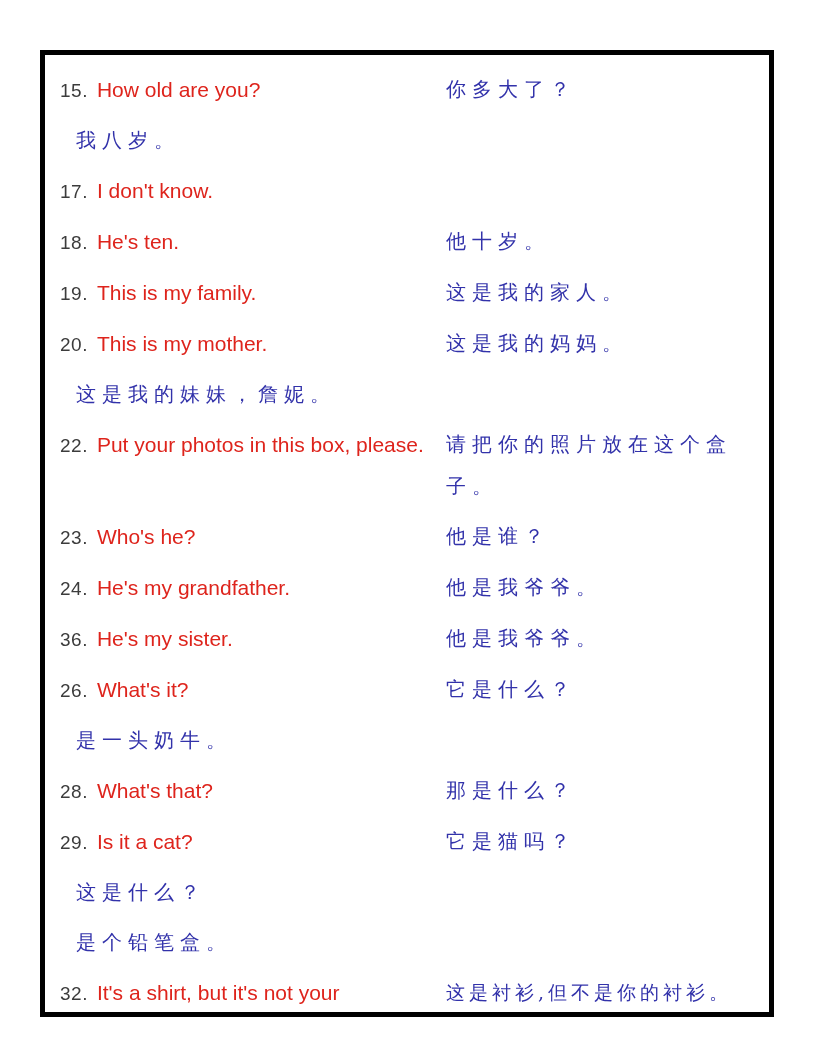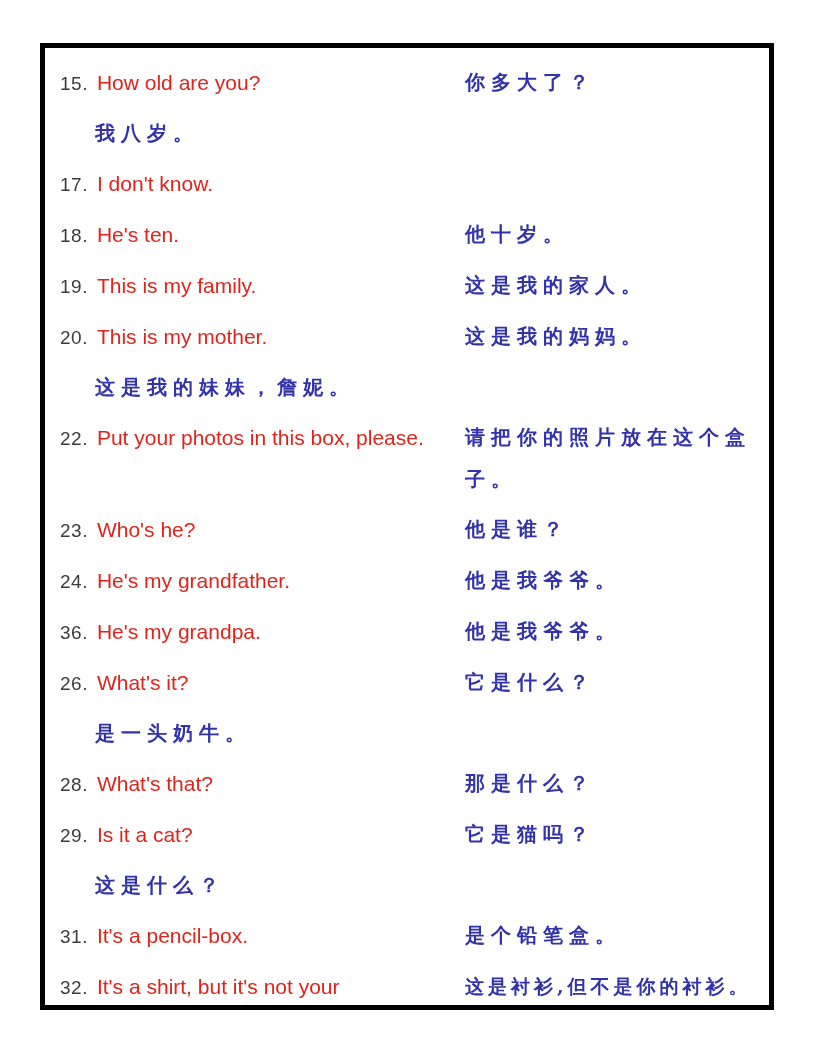--- a/index.html
+++ b/index.html
@@ -13,43 +13,42 @@
   }
   .page {
     position: relative;
     width: 816px;
     height: 1056px;
     background: var(--page-bg, #ffffff);
   }
   .frame {
     position: absolute;
     left: 40px;
-    top: 43px;
+    top: 50px;
     width: 734px;
     height: 967px;
     box-sizing: border-box;
     border: 5px solid var(--frame-border, #000000);
     background: var(--page-bg, #ffffff);
     padding: 14px 10px 0 15px;
   }
   .row {
     display: flex;
     align-items: flex-start;
     margin-bottom: 8px;
   }
   .cell-left {
     width: 370px;
     line-height: 41px;
     flex: 0 0 auto;
   }
   .cell-right {
-    margin-left: 35px;
+    margin-left: 16px;
     flex: 1 1 auto;
     line-height: 41px;
-    font-weight: bold;
   }
   .num {
     font-size: 19px;
     color: var(--num-color, #3c3c3c);
     margin-right: 9px;
     letter-spacing: 0.5px;
   }
   .en {
     font-size: 21px;
     color: var(--en-color, #de241c);
@@ -112,21 +111,21 @@
     <div class="cell-left"><span class="num">23.</span><span class="en">Who's he?</span></div>
     <div class="cell-right"><span class="zh">他是谁？</span></div>
   </div>
 
   <div class="row">
     <div class="cell-left"><span class="num">24.</span><span class="en">He's my grandfather.</span></div>
     <div class="cell-right"><span class="zh">他是我爷爷。</span></div>
   </div>
 
   <div class="row">
-    <div class="cell-left"><span class="num">36.</span><span class="en">He's my grandpa.</span></div>
+    <div class="cell-left"><span class="num">36.</span><span class="en">He's my sister.</span></div>
     <div class="cell-right"><span class="zh">他是我爷爷。</span></div>
   </div>
 
   <div class="row">
     <div class="cell-left"><span class="num">26.</span><span class="en">What's it?</span></div>
     <div class="cell-right"><span class="zh">它是什么？</span></div>
   </div>
 
   <div class="row">
     <div class="cell-right"><span class="zh">是一头奶牛。</span></div>
@@ -140,21 +139,20 @@
   <div class="row">
     <div class="cell-left"><span class="num">29.</span><span class="en">Is it a cat?</span></div>
     <div class="cell-right"><span class="zh">它是猫吗？</span></div>
   </div>
 
   <div class="row">
     <div class="cell-right"><span class="zh">这是什么？</span></div>
   </div>
 
   <div class="row">
-    <div class="cell-left"><span class="num">31.</span><span class="en">It's a pencil-box.</span></div>
     <div class="cell-right"><span class="zh">是个铅笔盒。</span></div>
   </div>
 
   <div class="row">
     <div class="cell-left"><span class="num">32.</span><span class="en">It's a shirt, but it's not your</span></div>
     <div class="cell-right"><span class="zh small">这是衬衫,但不是你的衬衫。</span></div>
   </div>
 </div>
   </div>
 </div>

